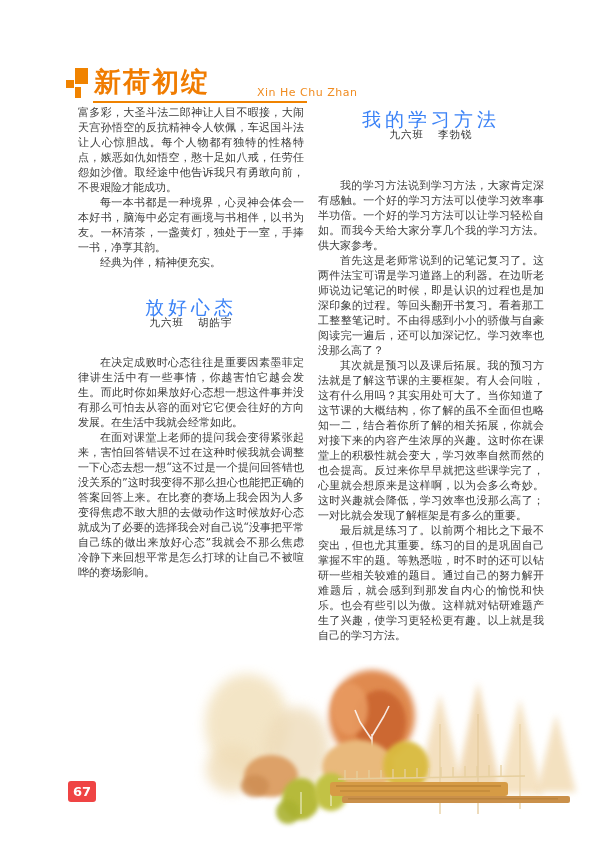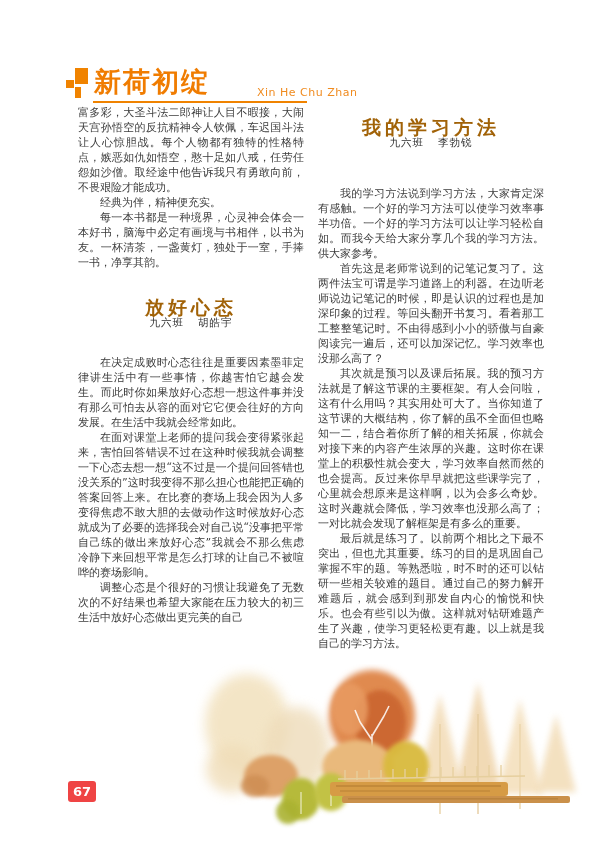--- a/index.html
+++ b/index.html
@@ -21,21 +21,21 @@
 
   
   .col { position:absolute; width:226px; font-size:11px; line-height:15px; color:#3b3b3b;
          text-align:justify; }
   .col-left  { left:78px;  top:105px; }
   .col-right { left:318px; top:112px; }
   .col p { text-indent:2em; }
   .col p.no-indent { text-indent:0; }
 
   .article-head { text-align:center; text-indent:0; }
-  .article-head .title { font-size:19px; letter-spacing:4px; color:#a16207; font-weight:700;margin-top:8px; }
+  .article-head .title { font-size:19px; letter-spacing:4px; color:#3b82f6; font-weight:400; }
   .article-head .byline { font-size:10.5px; color:#2e2e2e; letter-spacing:1px; }
   .byline .cls { margin-right:14px; }
   .col-left .article-head { margin-top:30px; }
   .col-left .article-body { margin-top:25px; }
   .col-right .article-body { margin-top:36px; }
 
   
   .page-num { position:absolute; left:68px; top:781px; width:28px; height:21px; background:#ef4444;
               border-radius:3px; color:#ffffff; font-size:13px; font-weight:bold;
               font-family:"DejaVu Sans","Liberation Sans",sans-serif;
@@ -55,33 +55,32 @@
         <div class="sq-small"></div>
         <div class="sq-tail"></div>
     </div>
     <div class="logo-title">新荷初绽</div>
     <div class="logo-sub">Xin He Chu Zhan</div>
     <div class="masthead-rule"></div>
   </div>
 
   <div class="col col-left">
     <p class="no-indent">富多彩，大圣斗法二郎神让人目不暇接，大闹天宫孙悟空的反抗精神令人钦佩，车迟国斗法让人心惊胆战。每个人物都有独特的性格特点，嫉恶如仇如悟空，憨十足如八戒，任劳任怨如沙僧。取经途中他告诉我只有勇敢向前，不畏艰险才能成功。</p>
+    <p>每一本书都是一种境界，心灵神会体会一本好书，脑海中必定有画境与书相伴，以书为友。一杯清茶，一盏黄灯，独处于一室，手捧一书，净享其韵。</p>
     <p>经典为伴，精神便充实。</p>
-    <p>每一本书都是一种境界，心灵神会体会一本好书，脑海中必定有画境与书相伴，以书为友。一杯清茶，一盏黄灯，独处于一室，手捧一书，净享其韵。</p>
 
     <div class="article-head">
       <div class="title">放好心态</div>
       <div class="byline">
         <span class="cls">九六班</span><span>胡皓宇</span>
       </div>
     </div>
     <div class="article-body">
       <p>在决定成败时心态往往是重要因素墨菲定律讲生活中有一些事情，你越害怕它越会发生。而此时你如果放好心态想一想这件事并没有那么可怕去从容的面对它它便会往好的方向发展。在生活中我就会经常如此。</p>
       <p>在面对课堂上老师的提问我会变得紧张起来，害怕回答错误不过在这种时候我就会调整一下心态去想一想“这不过是一个提问回答错也没关系的”这时我变得不那么担心也能把正确的答案回答上来。在比赛的赛场上我会因为人多变得焦虑不敢大胆的去做动作这时候放好心态就成为了必要的选择我会对自己说“没事把平常自己练的做出来放好心态”我就会不那么焦虑　冷静下来回想平常是怎么打球的让自己不被喧哗的赛场影响。</p>
-      <p>调整心态是个很好的习惯让我避免了无数次的不好结果也希望大家能在压力较大的初三生活中放好心态做出更完美的自己</p>
     </div>
   </div>
 
   <div class="col col-right">
     <div class="article-head">
       <div class="title">我的学习方法</div>
       <div class="byline">
         <span class="cls">九六班</span><span>李勃锐</span>
       </div>
     </div>

